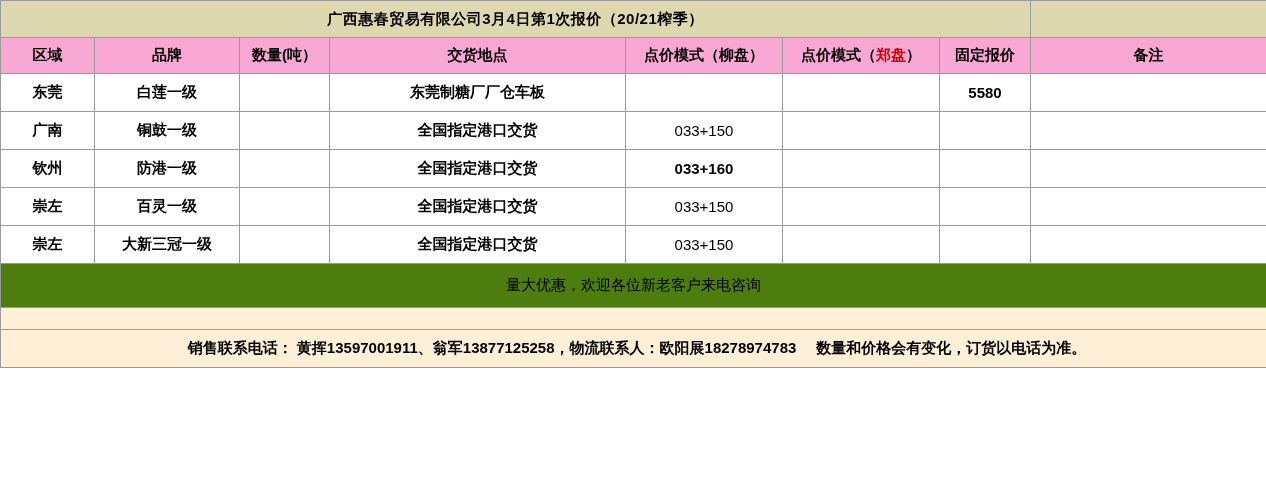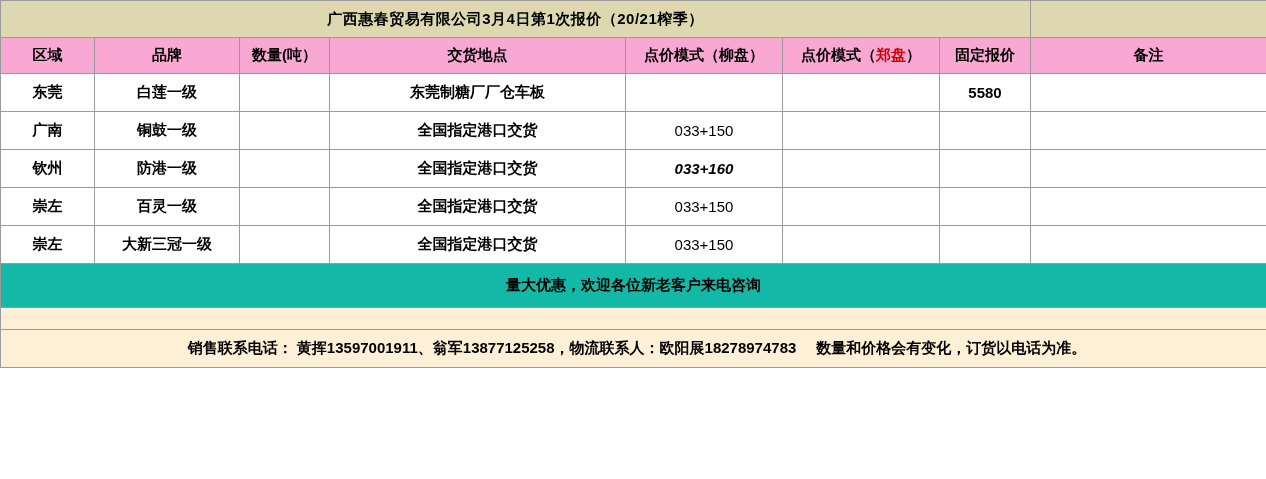--- a/index.html
+++ b/index.html
@@ -70,28 +70,27 @@
     font-weight: bold;
   }
   .price-mode {
     font-size: 15px;
     font-weight: normal;
   }
   .price-red {
     color: #e00000;
     font-weight: bold;
     font-size: 15px;
-    font-style: italic;
   }
   .promo-cell {
-    background: #14b8a6;
+    background: #4d7c0f;
     color: #b0399b;
     font-size: 14px;
     height: 44px !important;
-    font-weight: bold;
+    font-weight: normal;
   }
   .blank-cell {
     background: #fdf0d6;
     height: 22px !important;
     border: 1px solid #9a9a9a;
   }
   .contact-cell {
     background: #fdf0d6;
     font-size: 15px;
     font-weight: bold;

